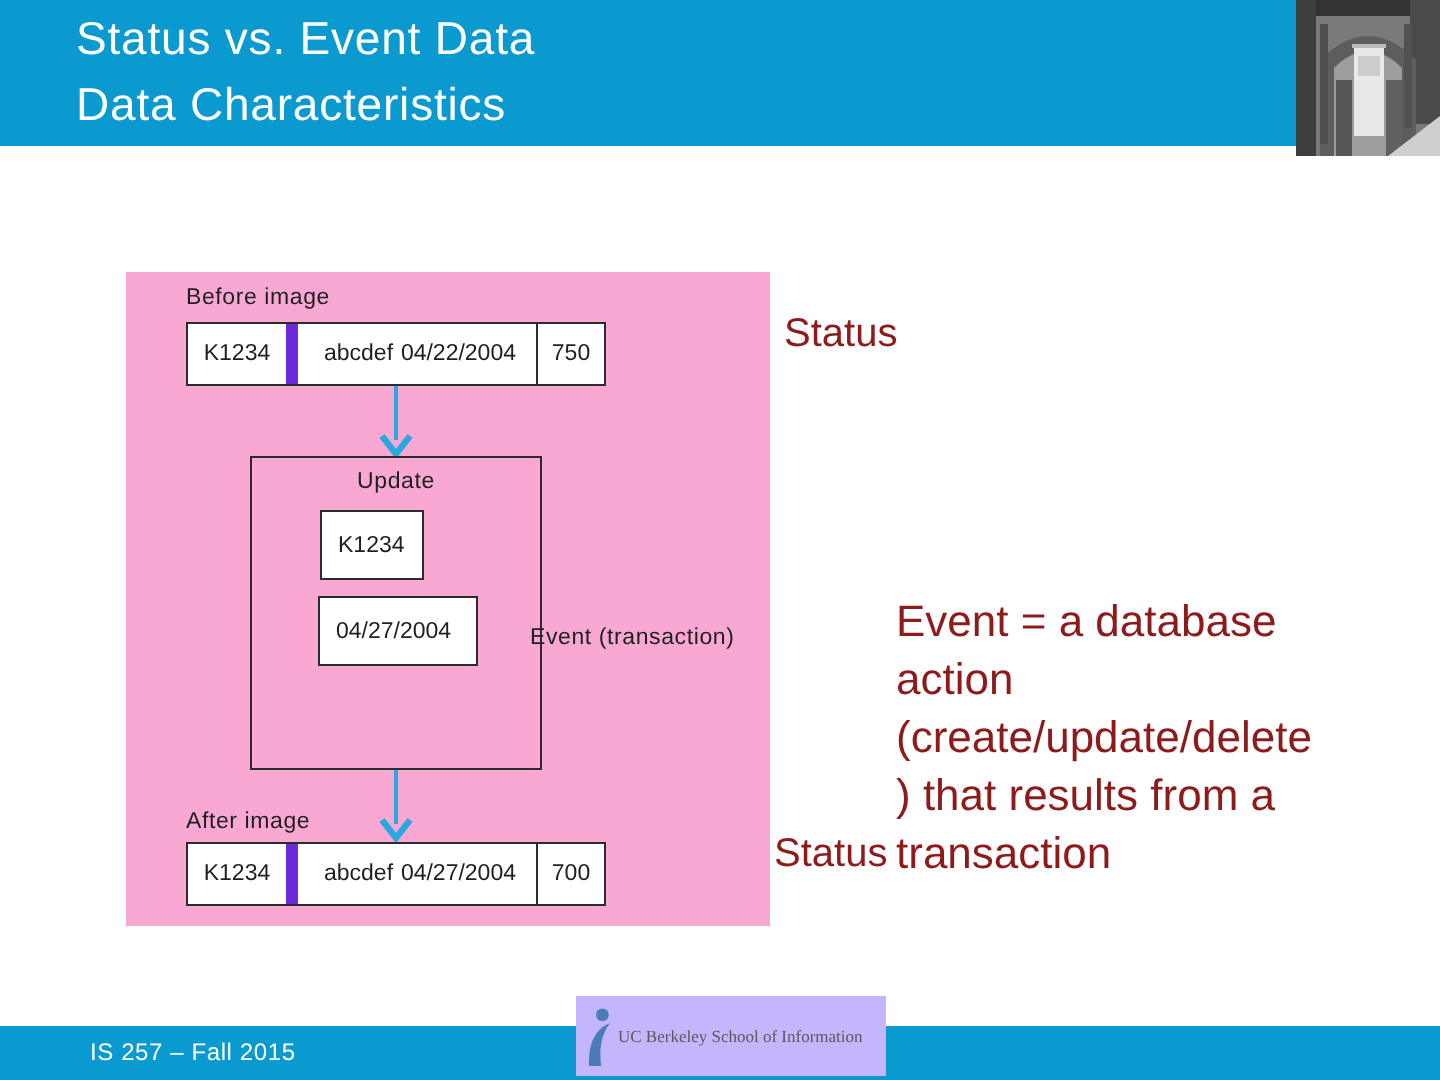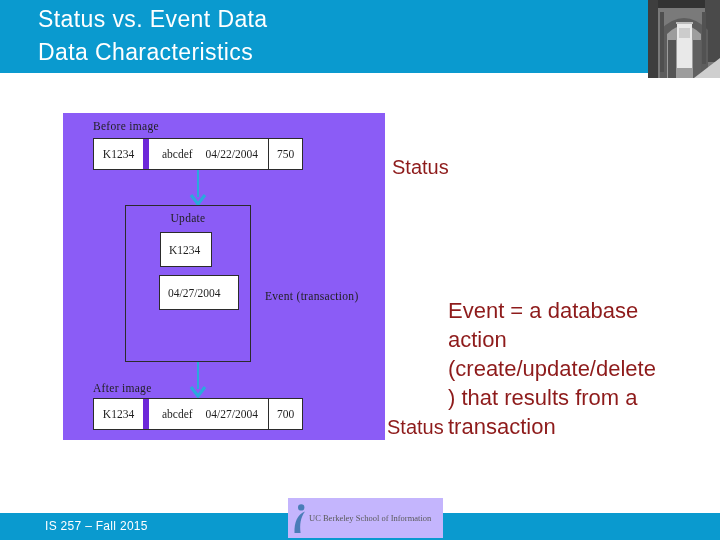--- a/index.html
+++ b/index.html
@@ -5,35 +5,35 @@
   html,body{margin:0;padding:0;background:#e8e8e8;}
   .slide{
     position:relative;width:720px;height:540px;background:#ffffff;overflow:hidden;
     font-family:"Liberation Sans", sans-serif;margin:0 auto;
   }
   
   .header-band{position:absolute;left:0;top:0;width:720px;height:73px;background:#0a9acf;}
   .slide-title{position:absolute;left:38px;top:3px;color:#ffffff;font-size:23px;line-height:33px;letter-spacing:0.4px;}
   .campus-photo{position:absolute;right:0;top:0;width:72px;height:78px;display:block;}
   
-  .panel{position:absolute;left:63px;top:113px;width:322px;height:327px;background:#8b5cf6;font-family:Liberation Serif, serif;}
+  .panel{position:absolute;left:63px;top:136px;width:322px;height:327px;background:#f9a8d4;}
   .panel .lbl{position:absolute;font-size:11.5px;color:#1f1f1f;letter-spacing:0.3px;white-space:nowrap;}
   .before-label{left:30px;top:7px;}
   .after-label{left:30px;top:269px;}
   .rec-table{position:absolute;left:30px;width:210px;height:32px;background:#ffffff;border:1px solid #2b2b2b;display:flex;box-sizing:border-box;font-size:11.5px;color:#1f1f1f;}
   .before-table{top:25px;}
   .after-table{top:285px;}
   .rec-table .c{display:flex;align-items:center;justify-content:center;box-sizing:border-box;}
   .rec-table .c1{width:49px;}
   .rec-table .c2{flex:1;border-left:6px solid #6d28d9;border-right:1px solid #2b2b2b;justify-content:space-between;padding:0 10px 0 13px;}
   .rec-table .c3{width:33px;}
   .arrow{position:absolute;left:125px;width:20px;height:36px;}
   .arrow1{top:57px;}
   .arrow2{top:249px;}
-  .update-box{position:absolute;left:62px;top:92px;width:126px;height:157px;border:1px solid #2b2b2b;box-sizing:border-box;}
+  .update-box{position:absolute;left:62px;top:92px;width:146px;height:157px;border:1px solid #2b2b2b;box-sizing:border-box;}
   .update-title{margin-top:6px;text-align:center;font-size:11.5px;color:#1f1f1f;letter-spacing:0.3px;}
   .mini-box{position:absolute;background:#ffffff;border:1px solid #2b2b2b;box-sizing:border-box;display:flex;align-items:center;padding-left:8px;font-size:11.5px;color:#1f1f1f;}
   .mini-id{left:34px;top:26px;width:52px;height:35px;}
   .mini-date{left:33px;top:69px;width:80px;height:35px;}
   .mini-amount{left:34px;top:112px;width:47px;height:37px;}
   .event-label{left:202px;top:177px;}
   
   .status-top{position:absolute;left:392px;top:156px;font-size:20px;color:#8e1b1b;}
   .status-bottom{position:absolute;left:387px;top:416px;font-size:20px;color:#8e1b1b;}
   .event-note{position:absolute;left:448px;top:296px;width:272px;text-align:left;font-size:22px;line-height:29px;color:#8e1b1b;white-space:pre-line;}

